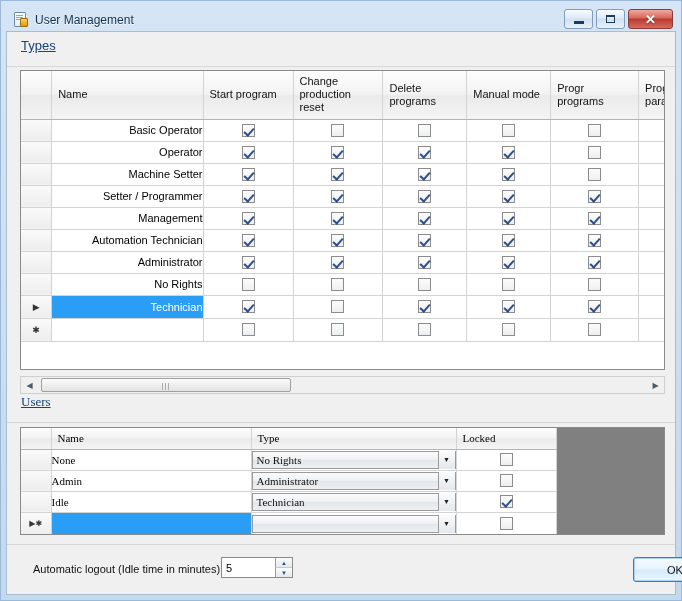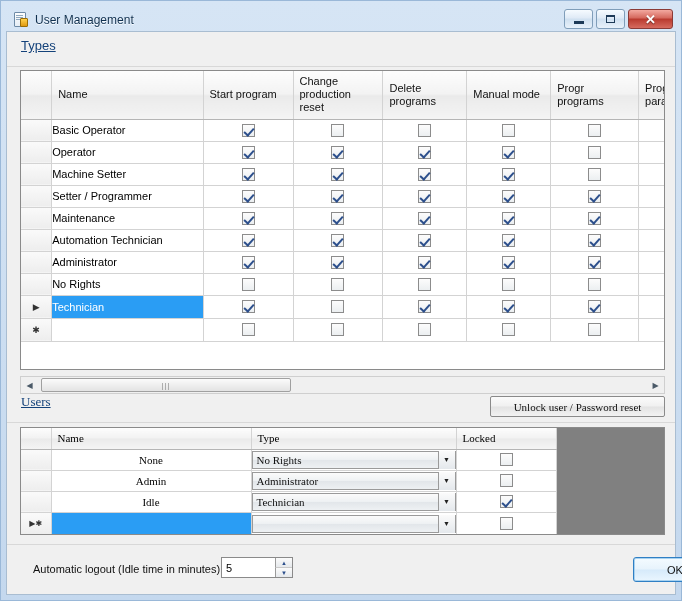--- a/index.html
+++ b/index.html
@@ -147,21 +147,21 @@
   }
   table.grid thead th.gutter { padding: 0; width: 30px; }
   table.grid tbody td { height: 22px; }
   td.rowhdr, th.gutter {
     background: linear-gradient(to bottom,#fafafa,#ededed);
     border-right: 1px solid #b5b5b5;
     text-align: center;
     width: 30px;
   }
   .hdr-text { display: block; line-height: 13px; }
-  td.namecell { padding: 0 6px; white-space: nowrap; }
+  td.namecell { padding: 0 6px; white-space: nowrap; text-align: right; }
   tr.selected td.namecell { background: #2a9df4; color: #ffffff; }
   td.chk { text-align: center; }
 
   .cb {
     display: inline-block;
     width: 13px; height: 13px;
     border: 1px solid #8c8c8c;
     background: linear-gradient(to bottom,#fcfcfc,#eceff1);
     position: relative;
     vertical-align: middle;
@@ -248,21 +248,21 @@
     padding: 0;
   }
   table.ugrid thead th {
     height: 21px;
     background: linear-gradient(to bottom,#fdfdfd 0%,#f2f2f2 48%,#eaeaea 52%,#f4f4f4 100%);
     border-bottom: 1px solid #b5b5b5;
     text-align: left;
     padding: 0 6px;
   }
   table.ugrid tbody td { height: 21px; }
-  td.unamecell { padding: 0 6px; white-space: nowrap; text-align: center; }
+  td.unamecell { padding: 0 6px; white-space: nowrap; }
   tr.usel td.unamecell { background: #2a9df4; color: #ffffff; }
   td.typecell { padding: 0 2px; }
   .combo {
     position: relative;
     height: 18px;
     border: 1px solid #9a9a9a;
     background: linear-gradient(to bottom,#fbfbfb 0%,#eef1f3 48%,#e2e6ea 52%,#eef1f3 100%);
     display: flex; align-items: center;
     padding-left: 4px;
     font-size: 11px;
@@ -431,21 +431,21 @@
                 <td class="namecell">Setter / Programmer</td>
                 <td class="chk"><span class="cb on"></span></td>
                 <td class="chk"><span class="cb on"></span></td>
                 <td class="chk"><span class="cb on"></span></td>
                 <td class="chk"><span class="cb on"></span></td>
                 <td class="chk"><span class="cb on"></span></td>
                 <td></td>
               </tr>
               <tr>
                 <td class="rowhdr"></td>
-                <td class="namecell">Maintenance</td>
+                <td class="namecell">Management</td>
                 <td class="chk"><span class="cb on"></span></td>
                 <td class="chk"><span class="cb on"></span></td>
                 <td class="chk"><span class="cb on"></span></td>
                 <td class="chk"><span class="cb on"></span></td>
                 <td class="chk"><span class="cb on"></span></td>
                 <td></td>
               </tr>
               <tr>
                 <td class="rowhdr"></td>
                 <td class="namecell">Automation Technician</td>
@@ -504,21 +504,20 @@
         <div class="sb-arrow">◀</div>
         <div class="sb-track">
           <div class="sb-thumb">|||</div>
         </div>
         <div class="sb-arrow">▶</div>
       </div>
     </div>
 
     <div class="group users-group">
       <div class="group-label">Users</div>
-      <div class="unlock-btn">Unlock user / Password reset</div>
       <div class="users-divider"></div>
 
       <div class="users-grid-wrap">
         <table class="ugrid">
           <thead>
             <tr>
               <th class="gutter" style="width:30px"></th>
               <th style="width:200px">Name</th>
               <th style="width:205px">Type</th>
               <th style="width:100px">Locked</th>

